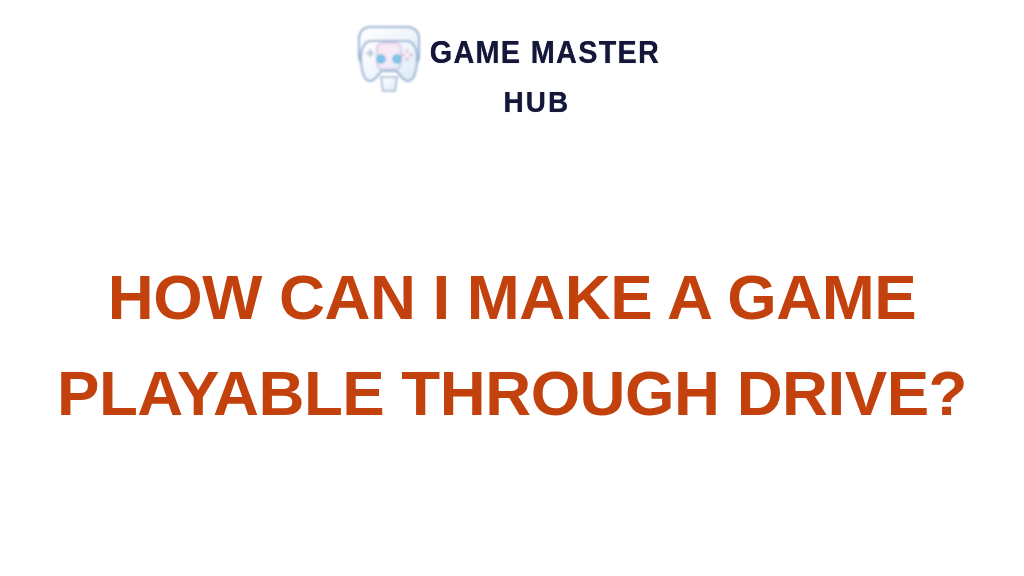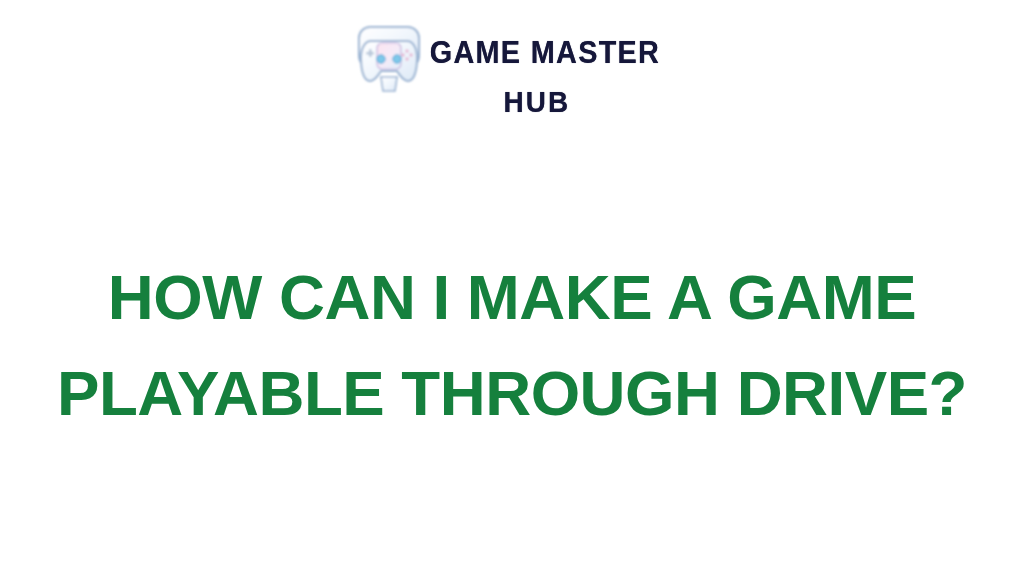--- a/index.html
+++ b/index.html
@@ -90,21 +90,21 @@
     margin-left: 20px;
   }
 
   
   .headline {
     position: absolute;
     left: 0;
     right: 0;
     top: 206px;
     text-align: center;
-    color: #15803d;
+    color: #c2410c;
     font-family: "Liberation Sans", sans-serif;
     font-weight: 700;
     font-size: 64px;
     line-height: 96px;
     letter-spacing: -0.5px;
     white-space: nowrap;
   }
   .headline-line {
     display: block;
     transform: scaleX(1.01);

